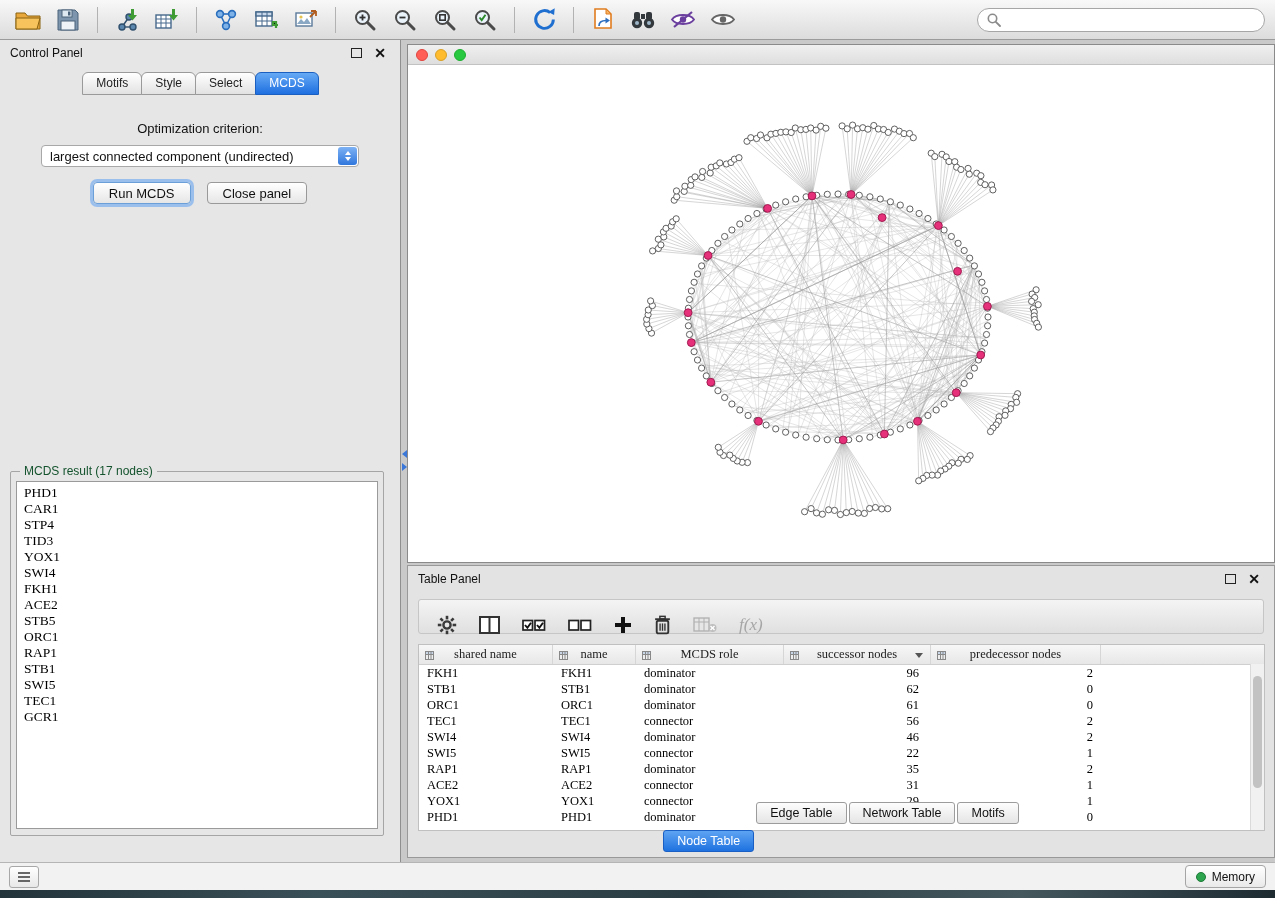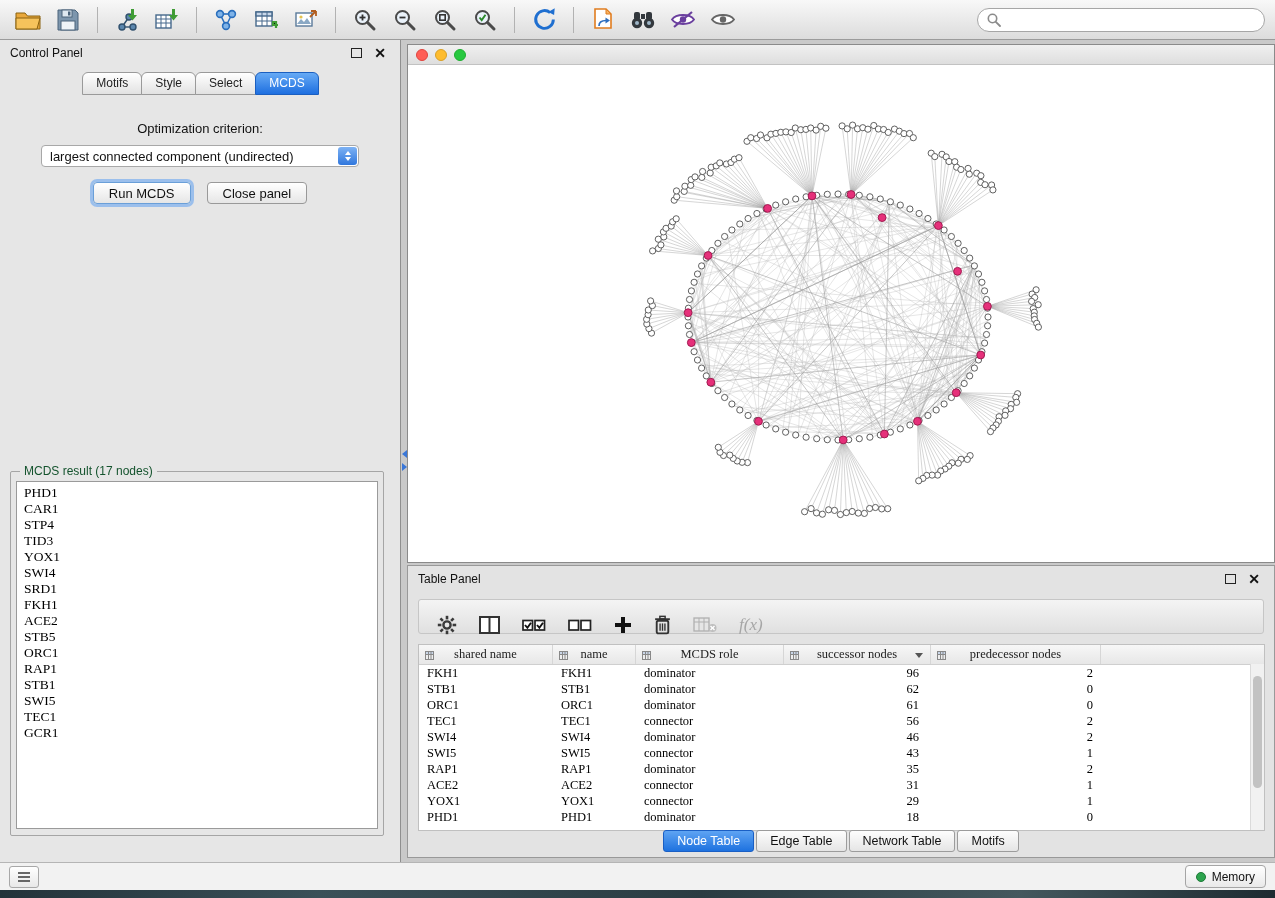--- a/index.html
+++ b/index.html
@@ -90,21 +90,21 @@
   .c-role{width:148px;padding-left:8px;}
   .c-succ{width:147px;text-align:right;padding-right:12px;}
   .c-pred{width:170px;text-align:right;padding-right:8px;}
   .c-fill{flex:1;}
   .h-shared{width:134px;} .h-name{width:83px;} .h-role{width:148px;} .h-succ{width:147px;} .h-pred{width:170px;}
   .vscroll{position:absolute;right:0;top:19px;bottom:0;width:13px;background:#f1f1f1;border-left:1px solid #dadada;}
   .vthumb{position:absolute;left:2px;right:2px;top:12px;height:112px;background:#c2c2c2;border-radius:5px;}
   .tp-tabs{position:absolute;left:0;right:0;bottom:5px;display:flex;justify-content:center;gap:2px;}
   .tp-tab{height:20px;padding:0 13px;font-size:12.5px;color:#111;display:flex;align-items:center;
           background:linear-gradient(#fdfdfd,#e5e5e5);border:1px solid #9c9c9c;border-radius:3px;}
-  .tp-tab.active{background:linear-gradient(#5ea4f3,#1e72df);color:#fff;border-color:#1a5fc4;}
+  .tp-tab.active{background:linear-gradient(#5ea4f3,#1e72df);color:#fff;border-color:#1a5fc4;margin-top:28px;}
 
   
   .status-bar{position:absolute;left:0;top:862px;width:100%;height:28px;background:#f2f2f2;border-top:1px solid #b5b5b5;
               display:flex;align-items:center;padding:0 9px;box-sizing:border-box;}
   .menu-btn{width:28px;height:20px;border:1px solid #a8a8a8;border-radius:3px;background:linear-gradient(#fff,#e8e8e8);
             display:flex;align-items:center;justify-content:center;}
   .memory-btn{margin-left:auto;height:21px;border:1px solid #a5a5a5;border-radius:4px;background:linear-gradient(#fff,#e9e9e9);
               display:flex;align-items:center;gap:6px;padding:0 10px;font-size:12px;color:#111;}
   .mem-dot{width:10px;height:10px;border-radius:50%;background:#2da44e;border:1px solid #1d7a38;box-sizing:border-box;}
   .desktop-strip{position:absolute;left:0;top:890px;width:100%;height:8px;
@@ -328,21 +328,20 @@
     </div>
     <fieldset class="mcds-fieldset">
       <legend>MCDS result (17 nodes)</legend>
       <div class="result-list">
           <div class="result-item">PHD1</div>
           <div class="result-item">CAR1</div>
           <div class="result-item">STP4</div>
           <div class="result-item">TID3</div>
           <div class="result-item">YOX1</div>
           <div class="result-item">SWI4</div>
-          <div class="result-item">SRD1</div>
           <div class="result-item">FKH1</div>
           <div class="result-item">ACE2</div>
           <div class="result-item">STB5</div>
           <div class="result-item">ORC1</div>
           <div class="result-item">RAP1</div>
           <div class="result-item">STB1</div>
           <div class="result-item">SWI5</div>
           <div class="result-item">TEC1</div>
           <div class="result-item">GCR1</div>
         </div>
@@ -1191,21 +1190,21 @@
             <div class="tcell c-name">SWI4</div>
             <div class="tcell c-role">dominator</div>
             <div class="tcell c-succ">46</div>
             <div class="tcell c-pred">2</div>
             <div class="tcell c-fill"></div>
           </div>
           <div class="trow">
             <div class="tcell c-shared">SWI5</div>
             <div class="tcell c-name">SWI5</div>
             <div class="tcell c-role">connector</div>
-            <div class="tcell c-succ">43</div>
+            <div class="tcell c-succ">22</div>
             <div class="tcell c-pred">1</div>
             <div class="tcell c-fill"></div>
           </div>
           <div class="trow">
             <div class="tcell c-shared">RAP1</div>
             <div class="tcell c-name">RAP1</div>
             <div class="tcell c-role">dominator</div>
             <div class="tcell c-succ">35</div>
             <div class="tcell c-pred">2</div>
             <div class="tcell c-fill"></div>

